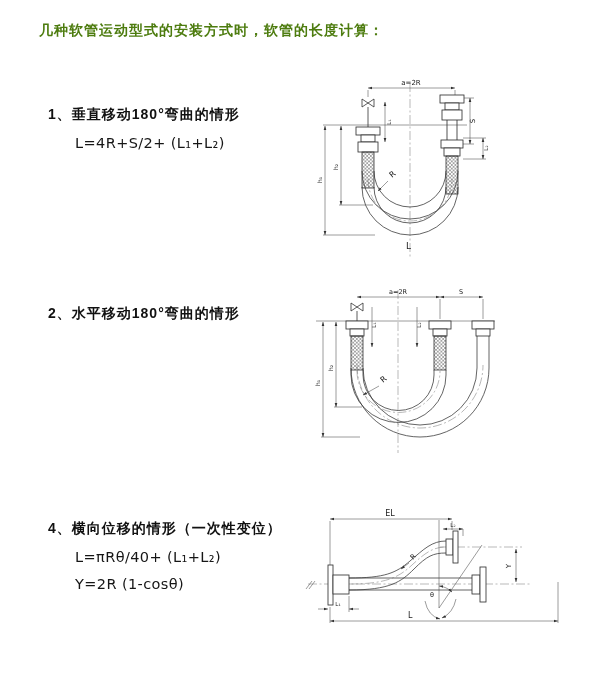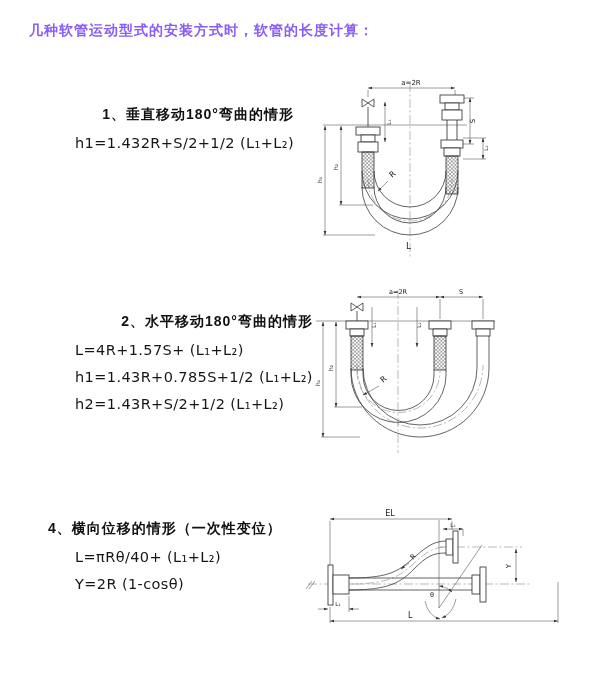--- a/index.html
+++ b/index.html
@@ -1,31 +1,31 @@
 <!DOCTYPE html>
 <html><head>
 <meta charset="utf-8">
 <style>
   html,body{margin:0;padding:0;}
   body{
     width:600px;height:675px;position:relative;background:#ffffff;overflow:hidden;
     font-family:"Liberation Sans","DejaVu Sans",sans-serif;color:#1c1c1c;
   }
   .page-title{
-    position:absolute;left:29px;top:22px;font-size:14px;font-weight:bold;
-    letter-spacing:1px;color:#8b5cf6;
+    position:absolute;left:39px;top:22px;font-size:14px;font-weight:bold;
+    letter-spacing:1px;color:#4d7c0f;
   }
   .section{position:absolute;left:48px;}
   .sec-heading{font-size:14px;font-weight:bold;letter-spacing:1px;color:#111;text-align:right;}
   .formulas{padding-left:27px;}
   .formula{
     margin-top:11px;font-size:14.5px;letter-spacing:.4px;color:#161616;
     font-family:"DejaVu Sans","Liberation Sans",sans-serif;white-space:nowrap;
   }
-  #sec1{top:106px;} #sec2{top:305px;margin-top:8px;} #sec3{top:520px;}
+  #sec1{top:106px;} #sec2{top:305px;} #sec3{top:520px;}
   .diag{position:absolute;}
   #diag1{left:315px;top:75px;} #diag2{left:310px;top:285px;} #diag3{left:300px;top:505px;}
   
   .dim{stroke:#4a4a4a;stroke-width:.55;fill:none;}
   .part{stroke:#333;stroke-width:.85;fill:#fff;}
   .hose{stroke:#3c3c3c;stroke-width:.8;fill:none;}
   .cl{stroke:#707070;stroke-width:.5;fill:none;stroke-dasharray:9 2.5 2 2.5;}
   .braid{stroke:#333;stroke-width:.8;fill:url(#hatch);}
   .valve{stroke:#333;stroke-width:.8;fill:none;}
   text.dlabel{font-family:"DejaVu Sans",sans-serif;fill:#222;}
@@ -42,31 +42,26 @@
       <path d="M0,0 L3.6,3.6 M3.6,0 L0,3.6" stroke="#555" stroke-width="0.5"></path>
     </pattern>
   </defs>
 </svg>
 
 <div class="page-title">几种软管运动型式的安装方式时，软管的长度计算：</div>
 
 <div class="section" id="sec1">
   <div class="sec-heading">1、垂直移动180°弯曲的情形</div>
   <div class="formulas">
-    <div class="formula">h1=1.432R+S/2+1/2 (L₁+L₂)</div>
+    <div class="formula">L=4R+S/2+ (L₁+L₂)</div>
   </div>
 </div>
 
 <div class="section" id="sec2">
   <div class="sec-heading">2、水平移动180°弯曲的情形</div>
-  <div class="formulas">
-    <div class="formula">L=4R+1.57S+ (L₁+L₂)</div>
-    <div class="formula">h1=1.43R+0.785S+1/2 (L₁+L₂)</div>
-    <div class="formula">h2=1.43R+S/2+1/2 (L₁+L₂)</div>
-  </div>
 </div>
 
 <div class="section" id="sec3">
   <div class="sec-heading">4、横向位移的情形（一次性变位）</div>
   <div class="formulas">
     <div class="formula">L=πRθ/40+ (L₁+L₂)</div>
     <div class="formula">Y=2R (1-cosθ)</div>
   </div>
 </div>
 

